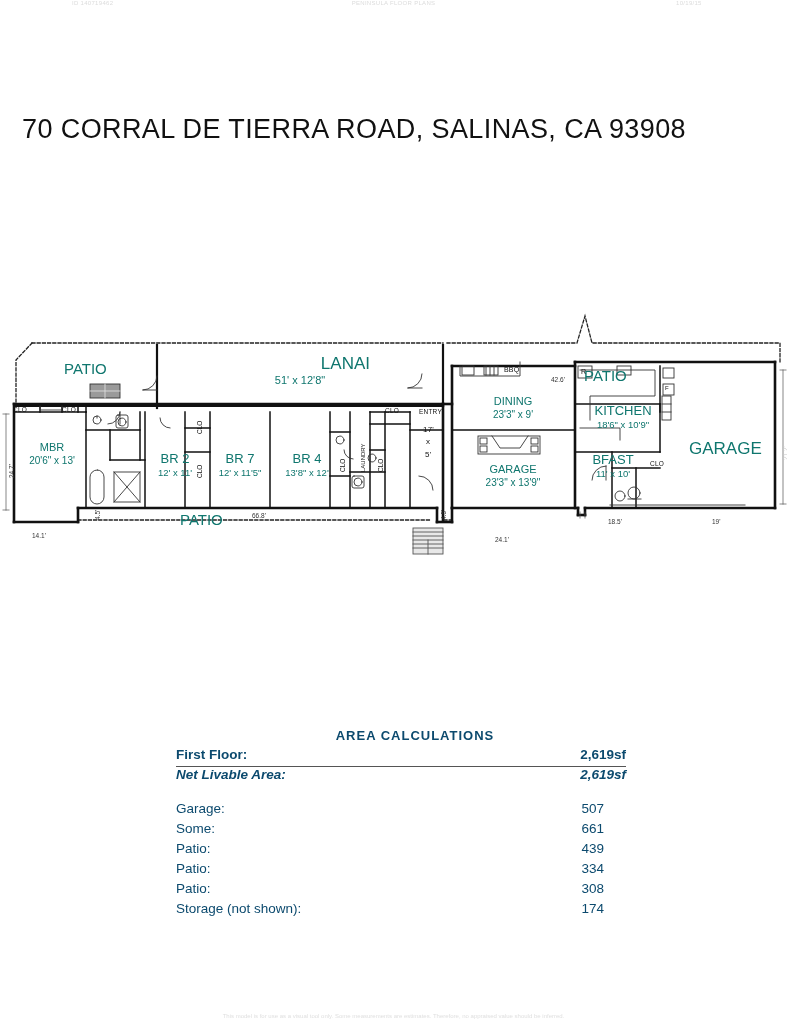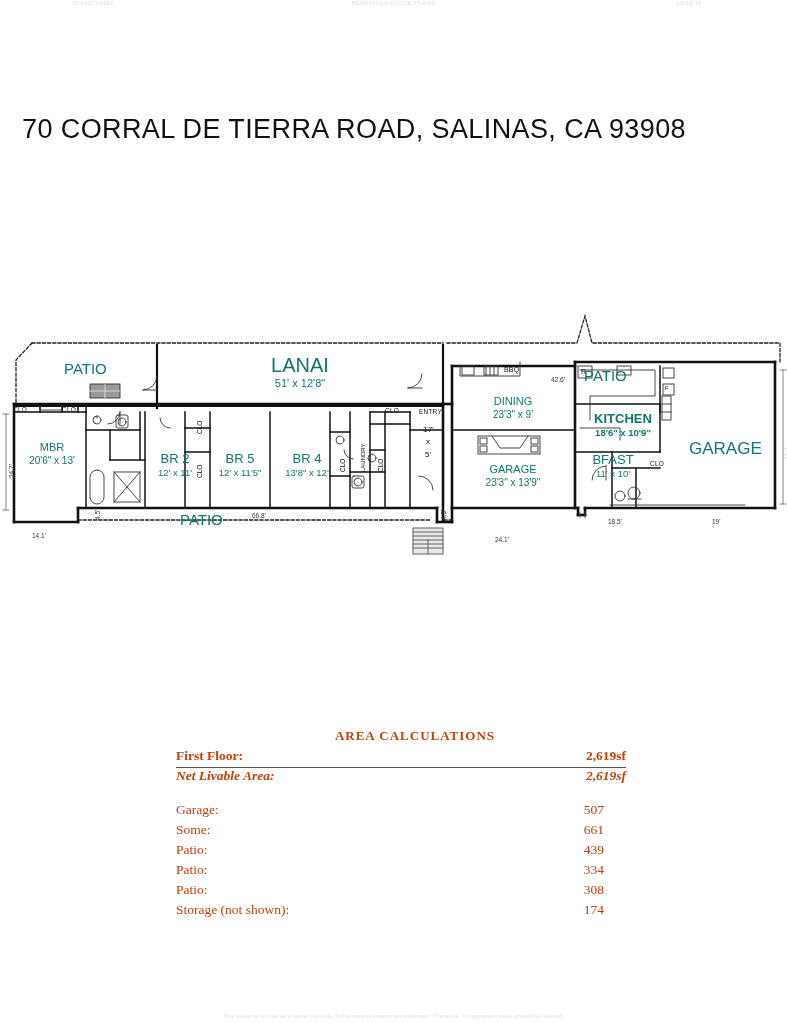--- a/index.html
+++ b/index.html
@@ -14,37 +14,37 @@
   .title{
     position:absolute;left:0;top:114px;width:708px;text-align:center;
     font-size:27px;letter-spacing:.4px;color:#111;white-space:nowrap;
   }
   
   #plan{position:absolute;left:0;top:300px;width:787px;height:270px;}
   
   .rl{position:absolute;text-align:center;line-height:1.05;color:#0f766e;white-space:nowrap;}
   .rl .nm{display:block;}
   .rl .dm{display:block;}
-  .r-xl .nm{font-size:20px;}
+  .r-xl .nm{font-size:17px;text-align:right;}
   .r-xl .dm{font-size:11px;margin-top:2px;}
   .r-lg .nm{font-size:11px;}
   .r-lg .dm{font-size:10px;margin-top:2px;}
   .r-md .nm{font-size:13px;}
   .r-md .dm{font-size:9.5px;margin-top:2px;}
   .r-plain{font-size:15px;}
   
   .tag{position:absolute;font-size:6.5px;letter-spacing:.2px;color:#111;white-space:nowrap;}
   .tagv{position:absolute;font-size:6.5px;color:#111;white-space:nowrap;
         transform-origin:0 0;transform:rotate(-90deg);}
   .dim{position:absolute;font-size:6.5px;color:#333;white-space:nowrap;}
   .dimv{position:absolute;font-size:6.5px;color:#333;white-space:nowrap;
         transform-origin:0 0;transform:rotate(-90deg);}
   
   #areas{position:absolute;left:176px;top:728px;width:450px;
-         font-family:Liberation Serif, serif;color:#c2410c;}
+         font-family:Liberation Sans, sans-serif;color:#0c4a6e;}
   #areas .hd{text-align:center;font-size:13px;font-weight:bold;letter-spacing:1px;
              margin:0 0 4px 0;padding-left:28px;}
   #areas .row{position:relative;height:20px;font-size:13.5px;}
   #areas .row .lab{position:absolute;left:0;top:0;white-space:nowrap;}
   #areas .row .val{position:absolute;right:0;top:0;white-space:nowrap;}
   #areas .row.first{font-weight:bold;border-bottom:1px solid #555;height:19px;}
   #areas .row.net{font-style:italic;font-weight:bold;}
   #areas .gap{height:14px;}
   #areas .row.sub .lab,#areas .row.sub .val{font-weight:normal;text-align:right;}
   #areas .row.sub .val{right:22px;}
@@ -246,40 +246,40 @@
   <span class="nm">MBR</span>
   <span class="dm">20'6" x 13'</span>
 </div>
 
 <div class="rl r-md" style="left:140px;top:152px;width:70px;text-align:center;">
   <span class="nm">BR 2</span>
   <span class="dm">12' x 11'</span>
 </div>
 
 <div class="rl r-md" style="left:205px;top:152px;width:70px;">
-  <span class="nm">BR 5</span>
+  <span class="nm">BR 7</span>
   <span class="dm">12' x 11'5"</span>
 </div>
 
 <div class="rl r-md" style="left:268px;top:152px;width:78px;">
   <span class="nm">BR 4</span>
   <span class="dm">13'8" x 12'</span>
 </div>
 
 <div class="rl r-lg" style="left:461px;top:96px;width:104px;">
   <span class="nm">DINING</span>
   <span class="dm">23'3" x 9'</span>
 </div>
 
 <div class="rl r-lg" style="left:461px;top:164px;width:104px;">
   <span class="nm">GARAGE</span>
   <span class="dm">23'3" x 13'9"</span>
 </div>
 
-<div class="rl r-md" style="left:578px;top:112px;width:90px;font-weight:bold;">
+<div class="rl r-md" style="left:578px;top:104px;width:90px;">
   <span class="nm">KITCHEN</span>
   <span class="dm">18'6" x 10'9"</span>
 </div>
 
 <div class="rl r-md" style="left:575px;top:153px;width:76px;">
   <span class="nm">BFAST</span>
   <span class="dm">11' x 10'</span>
 </div>
 
 <div class="rl r-plain" style="left:689px;top:140px;font-size:17px;">GARAGE</div>

